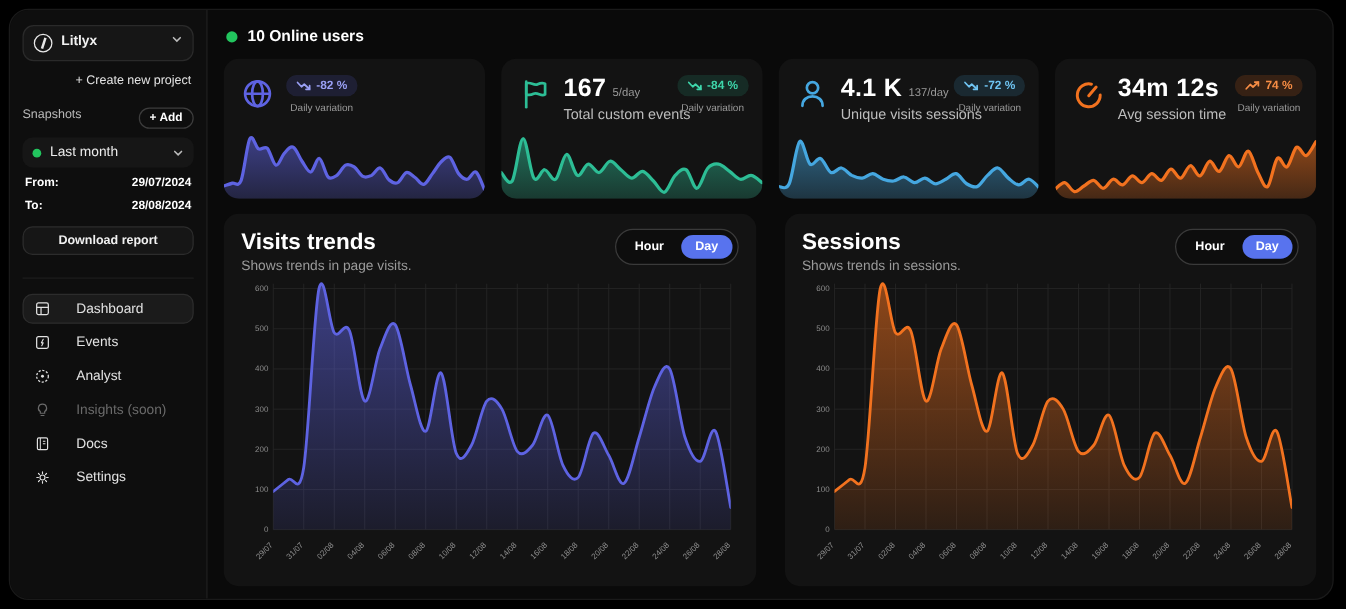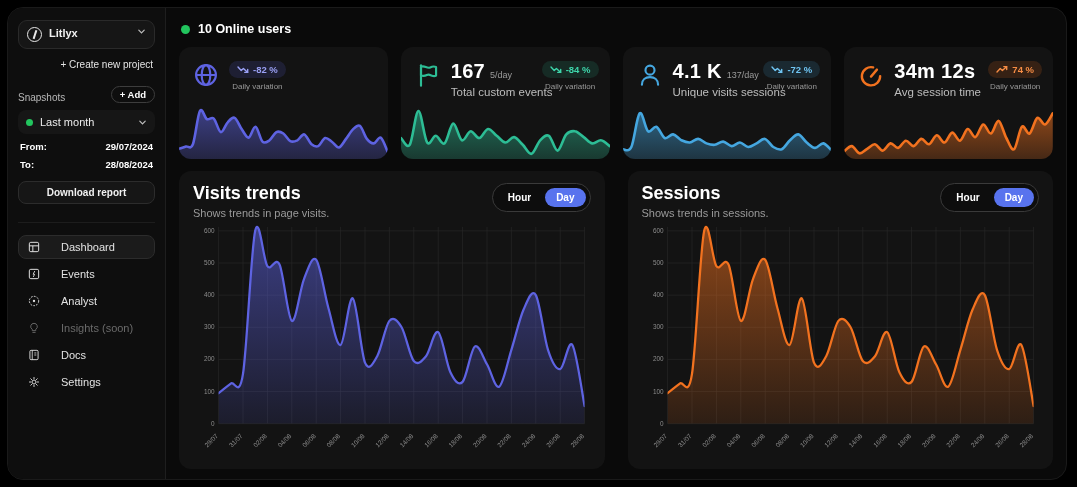--- a/index.html
+++ b/index.html
@@ -13,21 +13,21 @@
              padding:12px 10px; display:flex; flex-direction:column; flex-shrink:0; }
   .project-select { display:flex; align-items:flex-start; gap:7px; background:#161616;
                     border:1px solid #2a2a2a; border-radius:9px; padding:6px 8px; cursor:pointer; }
   .logo-circle { width:15px; height:15px; border-radius:50%; border:1.5px solid #e8e8e8;
                  position:relative; flex-shrink:0; }
   .logo-circle::after { content:""; position:absolute; left:6px; top:2px; width:1.5px; height:9px;
                         background:#e8e8e8; transform:rotate(18deg); }
   .project-name { flex:1; font-size:11px; font-weight:bold; color:#f2f2f2; }
   .chev { width:9px; height:9px; flex-shrink:0; }
   .create-link { text-align:right; font-size:10px; color:#e4e4e4; margin:10px 2px 16px; cursor:pointer; }
-  .snap-row { display:flex; justify-content:space-between; align-items:flex-end; margin-bottom:7px; }
+  .snap-row { display:flex; justify-content:space-between; align-items:flex-start; margin-bottom:7px; }
   .snap-label { font-size:10px; color:#b8b8b8; }
   .add-btn { border:1px solid #3d3d3d; border-radius:999px; padding:2px 8px; font-size:9.5px;
              font-weight:bold; color:#fff; cursor:pointer; background:transparent; }
   .snap-select { display:flex; align-items:center; gap:7px; background:#161616;
                  border-radius:8px; padding:6px 8px; cursor:pointer; }
   .dot-green { width:7px; height:7px; border-radius:50%; background:#22c55e; flex-shrink:0; }
   .snap-value { flex:1; font-size:11px; color:#ececec; }
   .date-row { display:flex; justify-content:space-between; margin-top:7px; padding:0 2px; }
   .date-label { font-size:9.5px; font-weight:bold; color:#fff; }
   .date-value { font-size:9.5px; font-weight:bold; color:#fff; }

